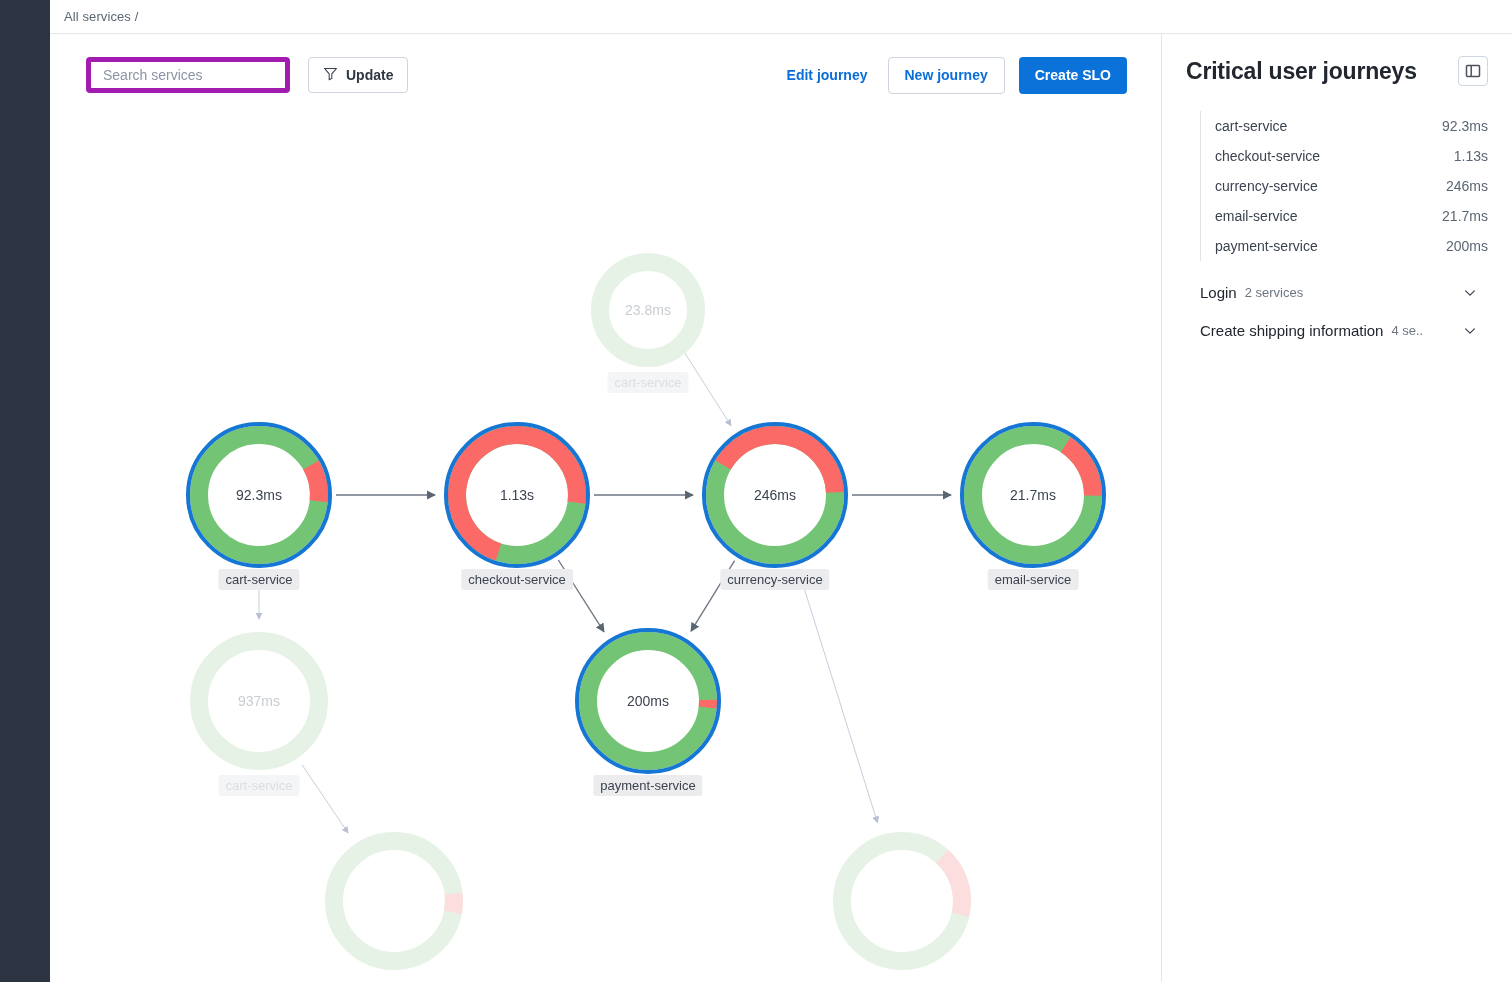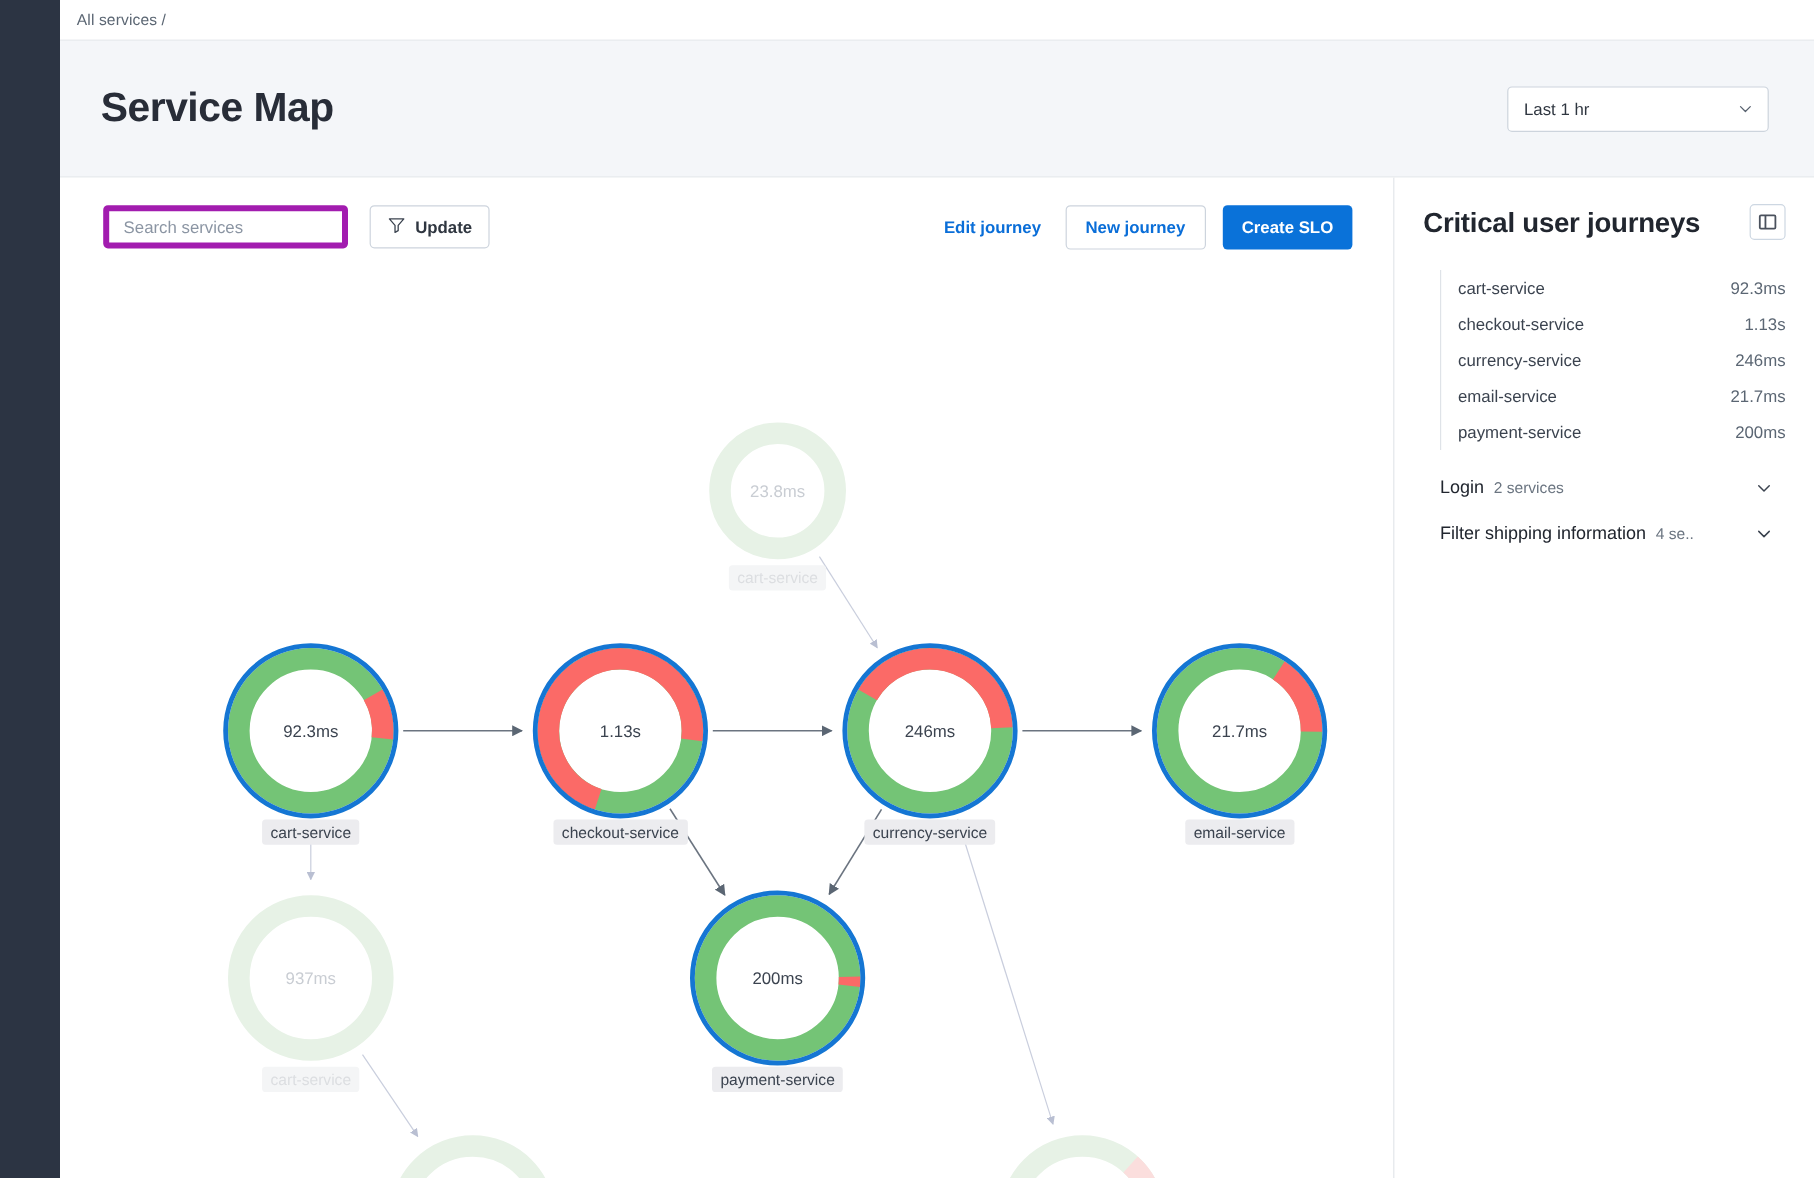--- a/index.html
+++ b/index.html
@@ -197,31 +197,20 @@
 <div class="app">
 
   <div class="rail"></div>
 
   <div class="content">
 
     <div class="breadcrumb-bar">
       <span class="breadcrumb">All services /</span>
     </div>
 
-    <div class="page-header">
-      <div class="page-title">Service Map</div>
-      <div class="time-select">
-        <span>Last 1 hr</span>
-        <span class="chev">
-          <svg viewBox="0 0 16 16" width="13" height="13">
-              <path d="M3 6 L8 11 L13 6" fill="none" stroke="#58626f" stroke-width="1.3" stroke-linecap="round" stroke-linejoin="round"></path>
-            </svg>
-        </span>
-      </div>
-    </div>
 
     <div class="body-split">
 
       <div class="map-col">
 
         <div class="toolbar">
           <input class="search-input" type="text" placeholder="Search services" style="">
           <button class="filter-btn">
             <span>
               <svg viewBox="0 0 16 16" width="15" height="15">
@@ -253,21 +242,21 @@
                 <line x1="802" y1="461" x2="901" y2="461" stroke="#6b7480" stroke-width="1.3" marker-end="url(#arrow)"></line>
                 <line x1="508.3190018322285" y1="525.9749189117485" x2="553.9979461007438" y2="597.8059305095665" stroke="#6b7480" stroke-width="1.3" marker-end="url(#arrow)"></line>
                 <line x1="684.591254085901" y1="526.5448949472786" x2="641.0326904539755" y2="597.1989430431578" stroke="#6b7480" stroke-width="1.3" marker-end="url(#arrow)"></line>
                 <line x1="209" y1="538" x2="209" y2="585" stroke="#c9cedd" stroke-width="1" marker-end="url(#arrow-dim)"></line>
                 <line x1="252.07940983508183" y1="730.821347903825" x2="298.1232258899129" y2="799.0344087257969" stroke="#c9cedd" stroke-width="1" marker-end="url(#arrow-dim)"></line>
                 <line x1="747.9877863729312" y1="534.4885139166147" x2="827.5195002262291" y2="788.7395046602285" stroke="#c9cedd" stroke-width="1" marker-end="url(#arrow-dim)"></line>
                 <line x1="632.843632551093" y1="315.8718622851859" x2="681.0434173970826" y2="391.77703527099624" stroke="#c9cedd" stroke-width="1" marker-end="url(#arrow-dim)"></line>
               </g>
           </svg>
           <div id="nodes">
-              <div class="node dim" style="left: 598px; top: 261px;">
+              <div class="node dim" style="left: 598px; top: 276px;">
                 <div class="ring-wrap">
                   <svg width="132" height="132" viewBox="0 0 132 132">
                     <circle cx="66" cy="66" r="48" fill="none" stroke="#e7f2e6" stroke-width="18"></circle>
                   </svg>
                   <div class="node-value">
                     <div>23.8ms</div>
                   </div>
                 </div>
                 <div class="node-label" style="top:128px">cart-service</div>
               </div>
@@ -406,21 +395,21 @@
             <div class="journey-row">
               <span class="journey-name">Login</span>
               <span class="journey-count">2 services</span>
               <span class="chev">
                 <svg viewBox="0 0 16 16" width="14" height="14">
                   <path d="M3 5.5 L8 10.5 L13 5.5" fill="none" stroke="#3b434f" stroke-width="1.4" stroke-linecap="round" stroke-linejoin="round"></path>
                 </svg>
               </span>
             </div>
             <div class="journey-row">
-              <span class="journey-name">Filter shipping information</span>
+              <span class="journey-name">Create shipping information</span>
               <span class="journey-count">4 se..</span>
               <span class="chev">
                 <svg viewBox="0 0 16 16" width="14" height="14">
                   <path d="M3 5.5 L8 10.5 L13 5.5" fill="none" stroke="#3b434f" stroke-width="1.4" stroke-linecap="round" stroke-linejoin="round"></path>
                 </svg>
               </span>
             </div>
           </div>
       </div>
 

